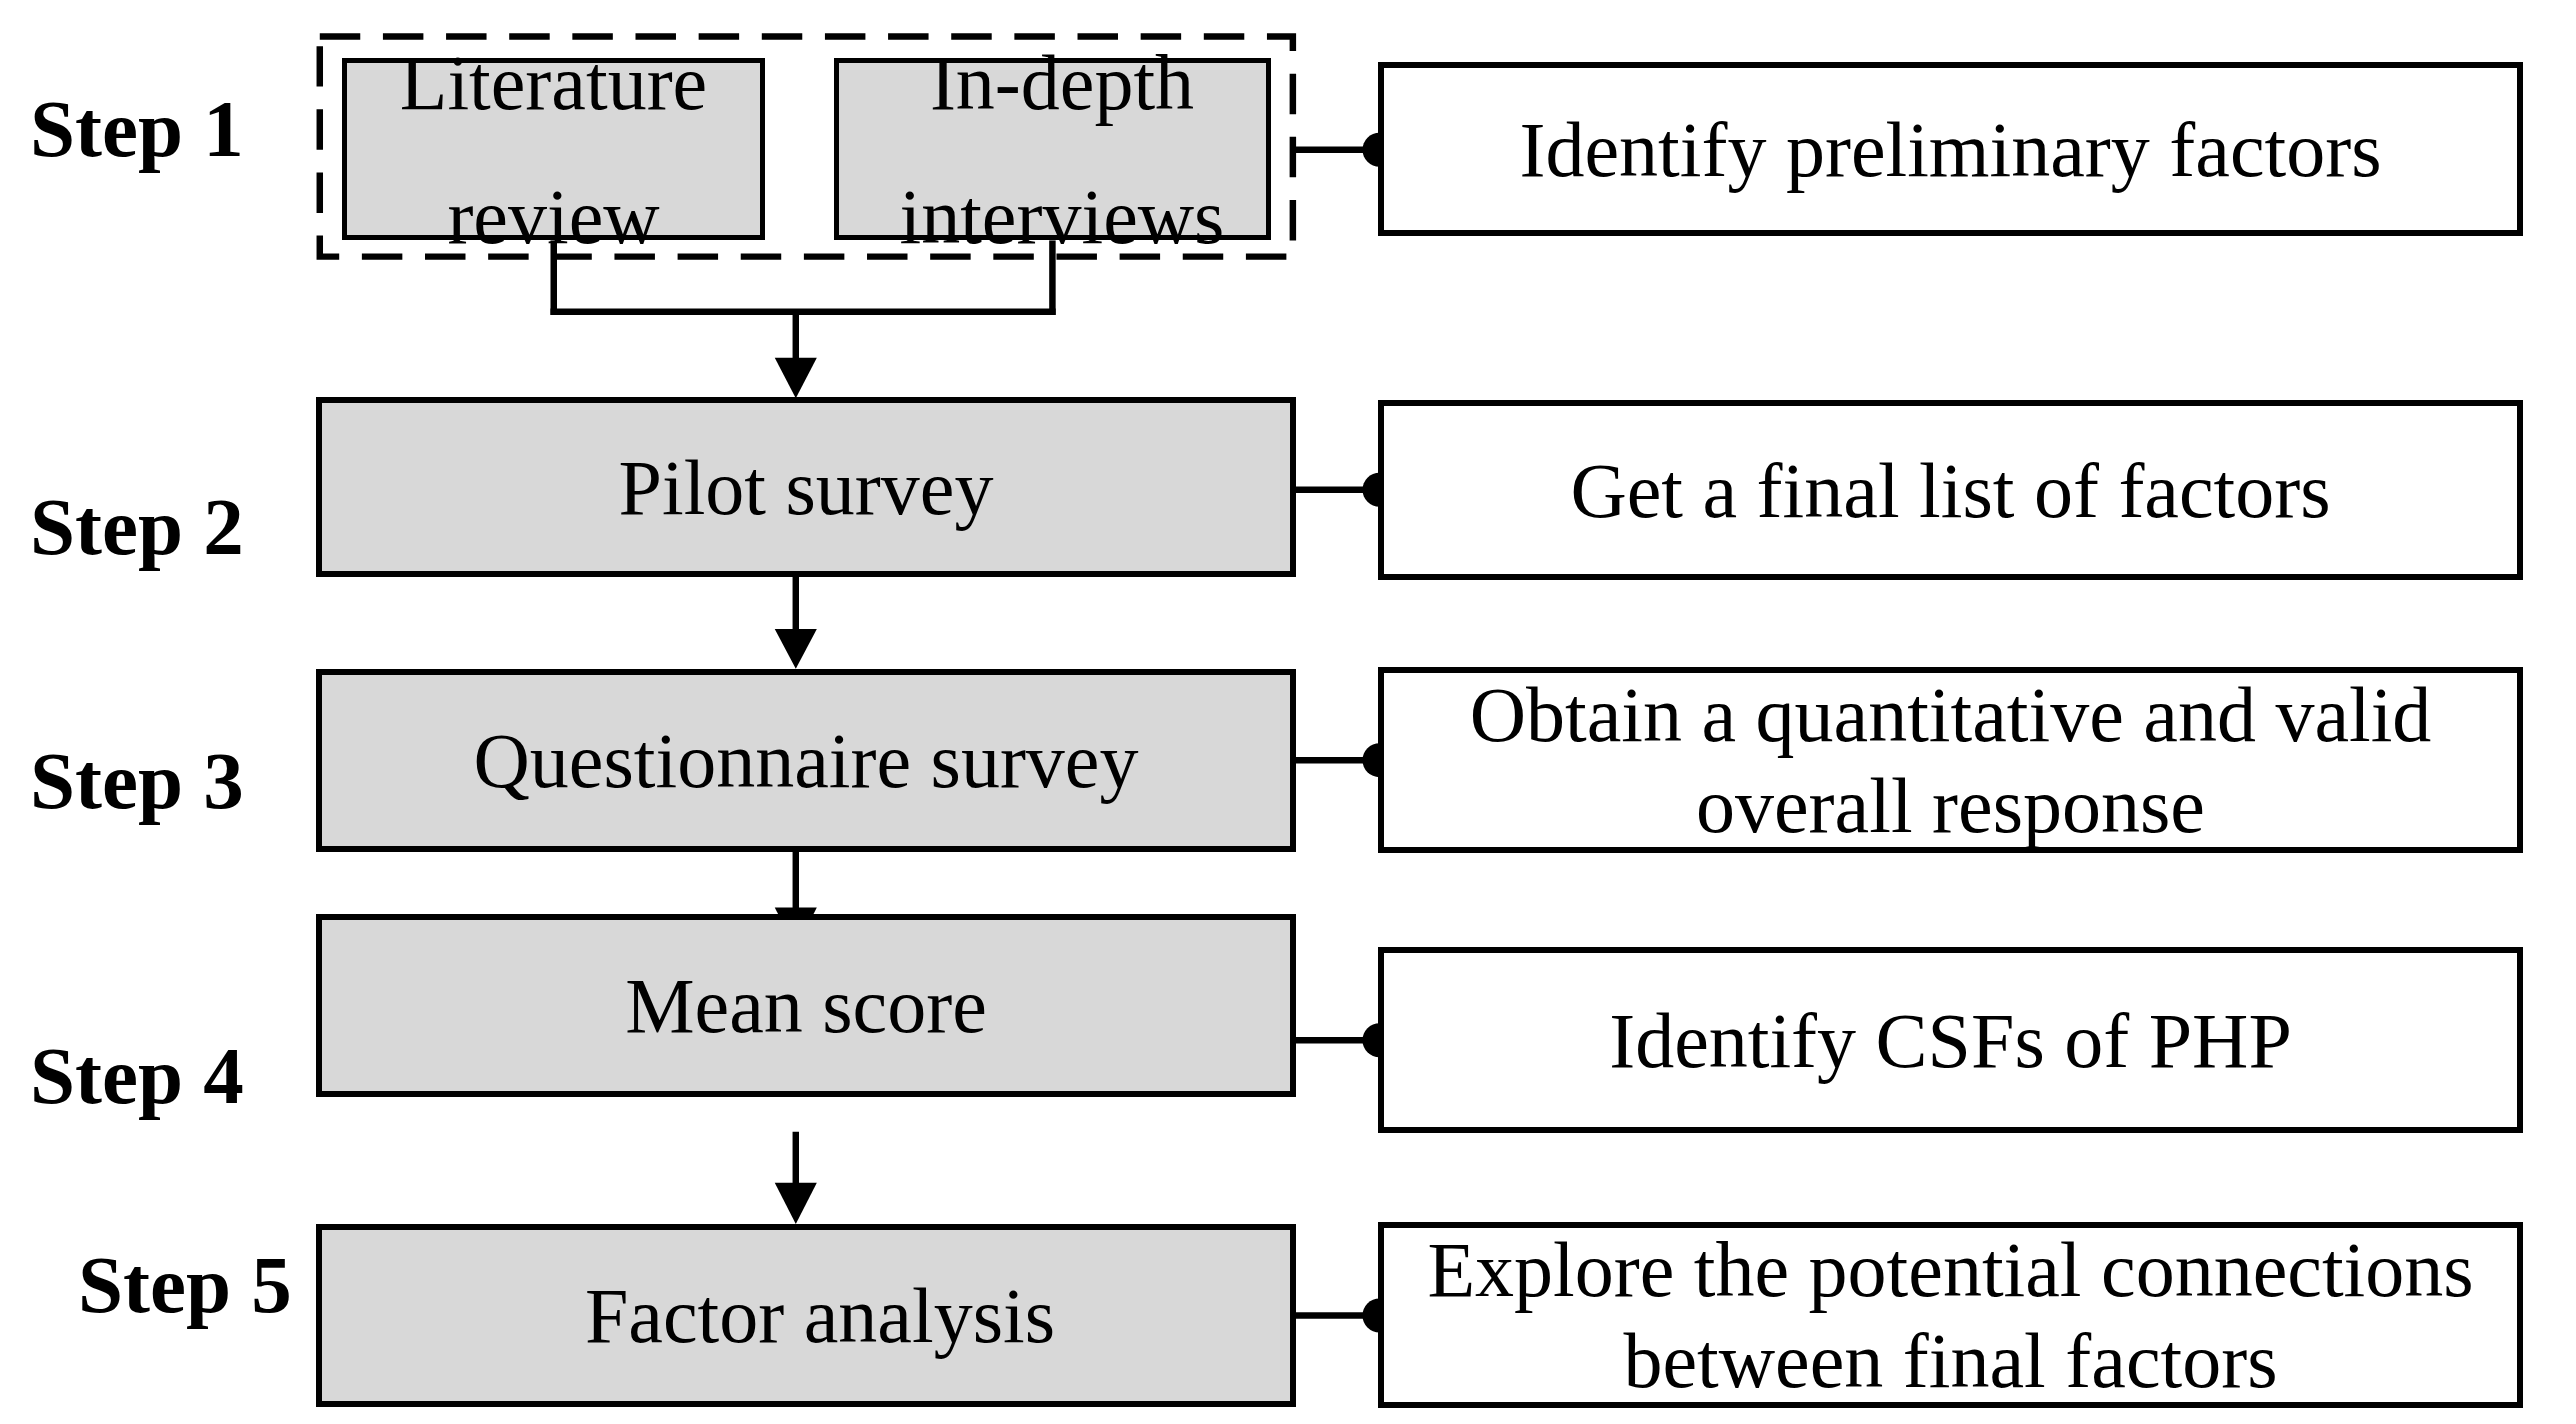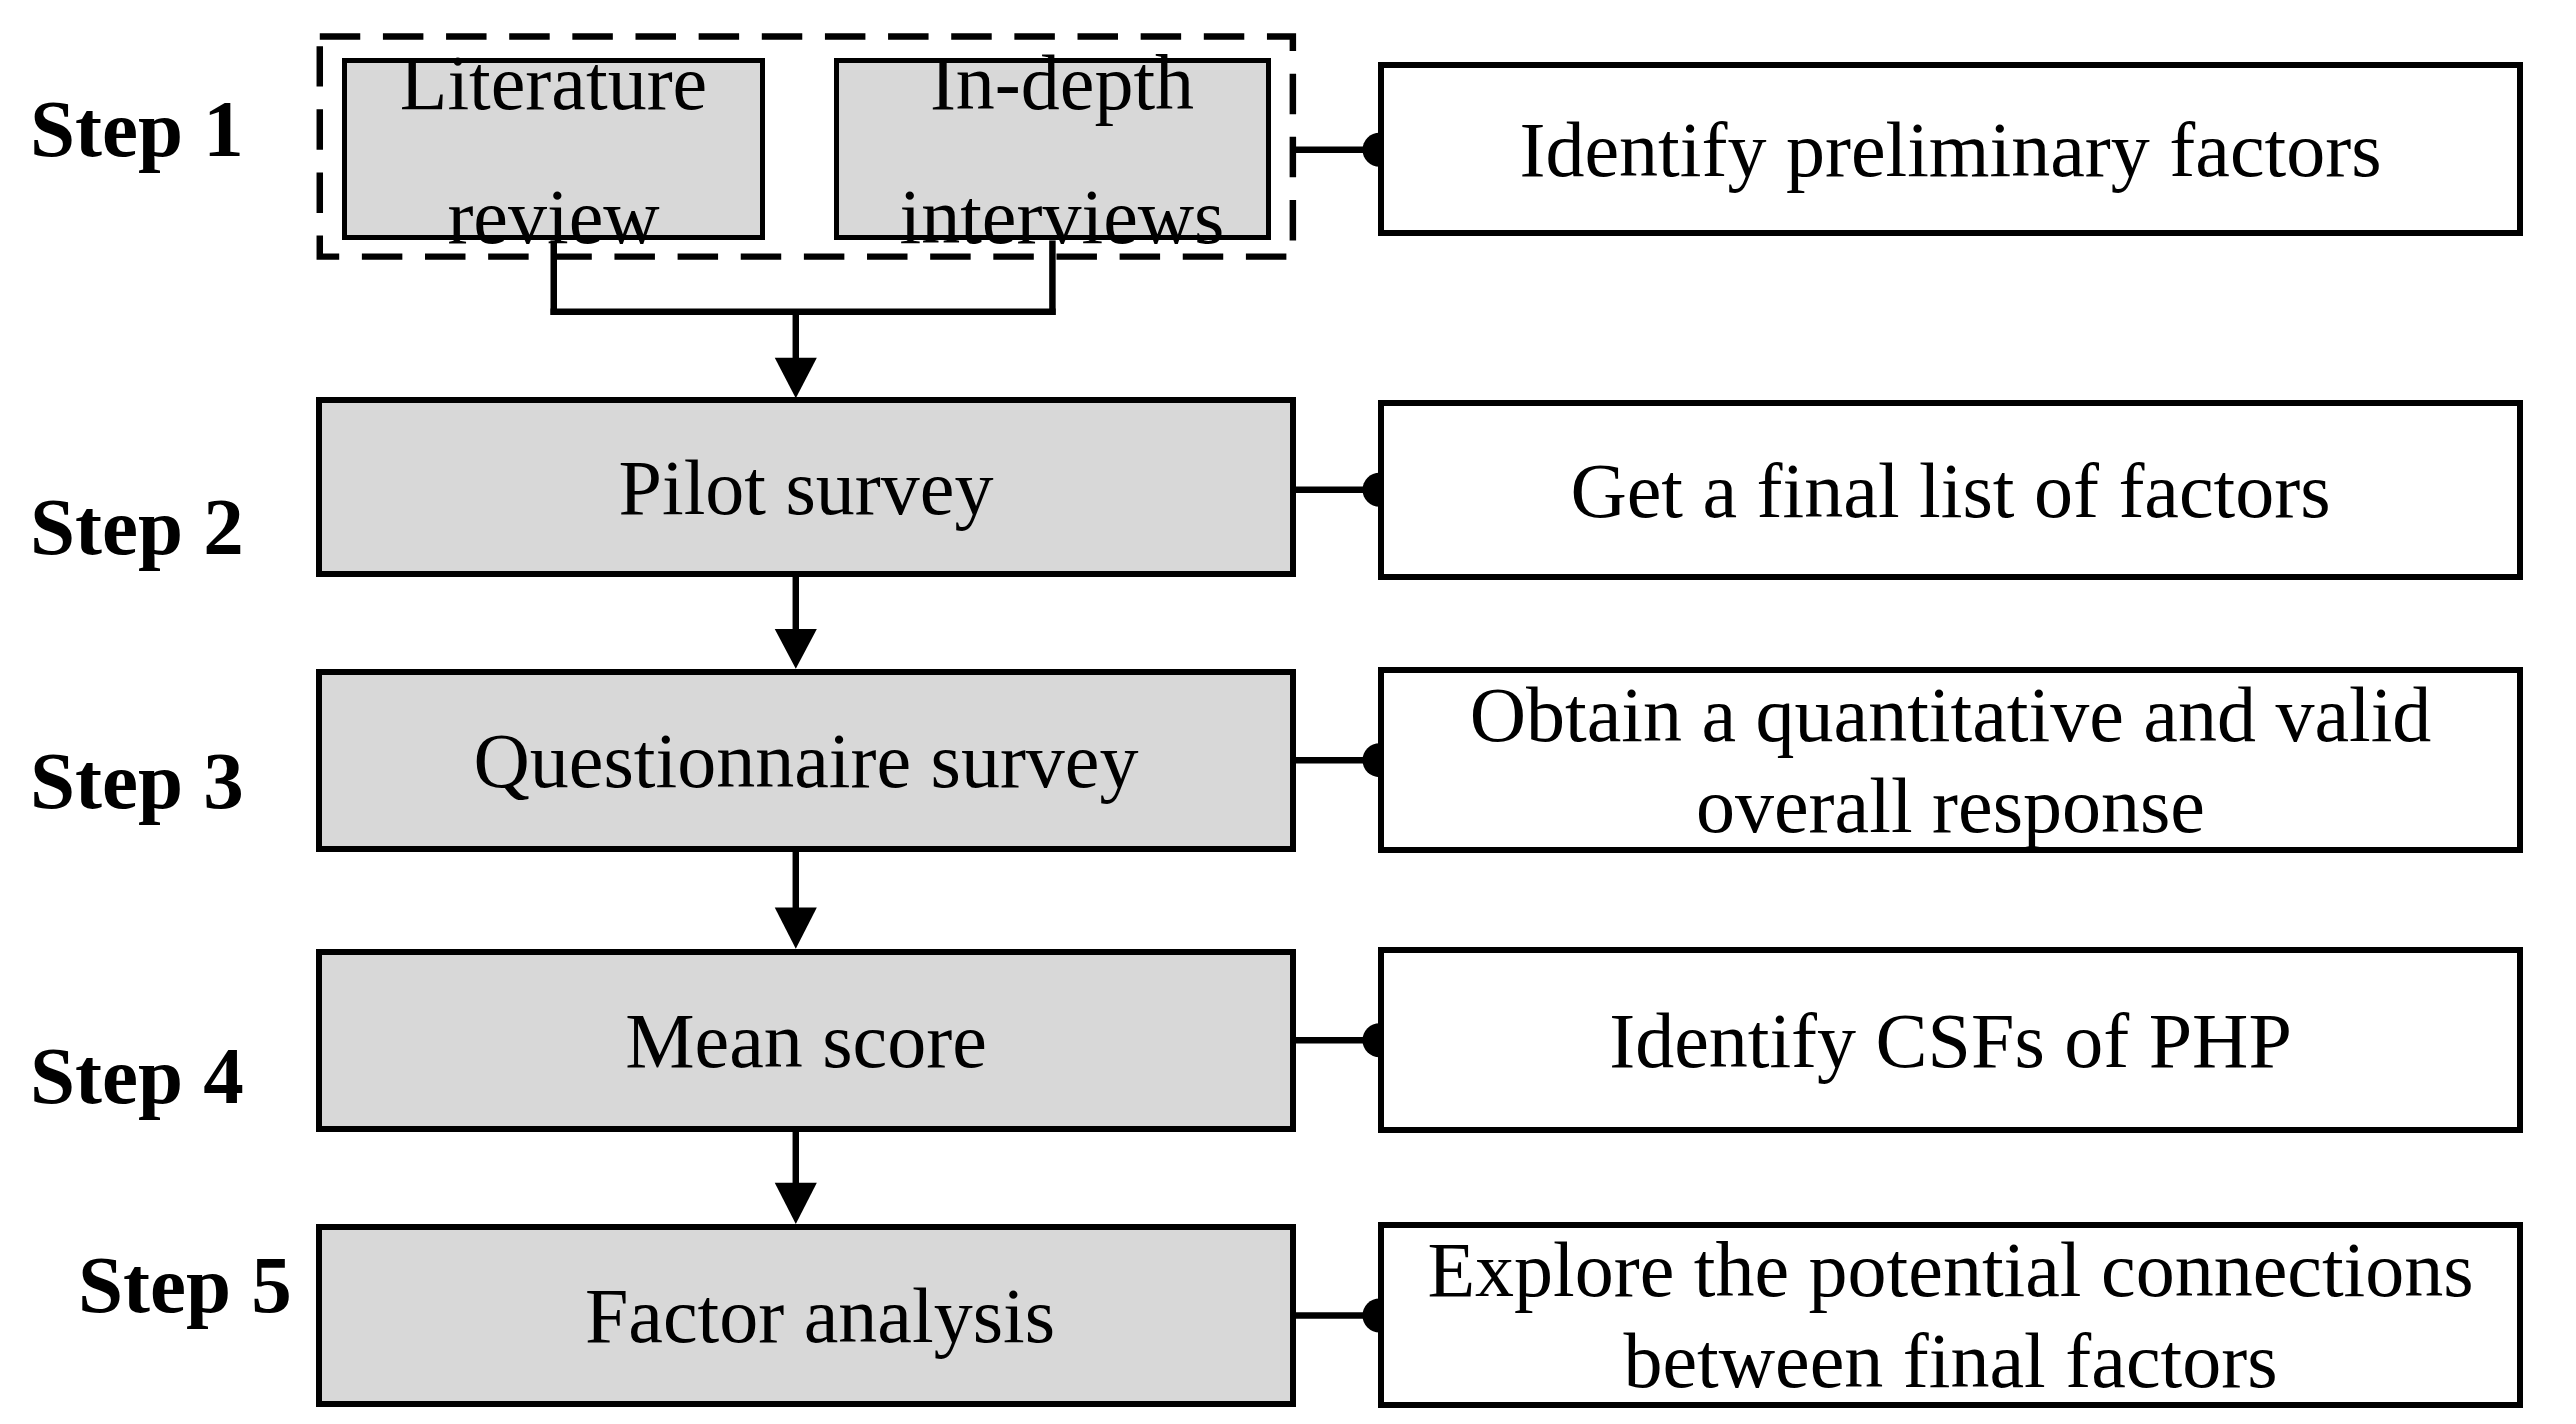--- a/index.html
+++ b/index.html
@@ -61,21 +61,21 @@
   }
   .proc { background: var(--process-fill, #d8d8d8); left: 316px; width: 980px; }
   .sub  { background: var(--process-fill, #d8d8d8); border-width: 5.7px; top: 58px; height: 182px; gap: 43px; }
   .out  { background: var(--outcome-fill, #ffffff); left: 1378px; width: 1145px; }
 
   #b-lit { left: 342px;  width: 423px; }
   #b-int { left: 834px; width: 437px; padding-left: 19px; }
 
   #g2 { top: 397px;  height: 180px; }
   #g3 { top: 669px;  height: 183px; }
-  #g4 { top: 949px; height: 183px; text-align: right; }
+  #g4 { top: 914px; height: 183px; text-align: right; }
   #g5 { top: 1224px; height: 183px; padding-left: 28px; }
 
   #r1 { top: 62px;   height: 174px; }
   #r2 { top: 400px;  height: 180px; }
   #r3 { top: 667px;  height: 186px; text-align: center; }
   #r4 { top: 947px; height: 186px; }
   #r5 { top: 1222px; height: 186px; }
 
   .tline { display: block; }
 </style>

